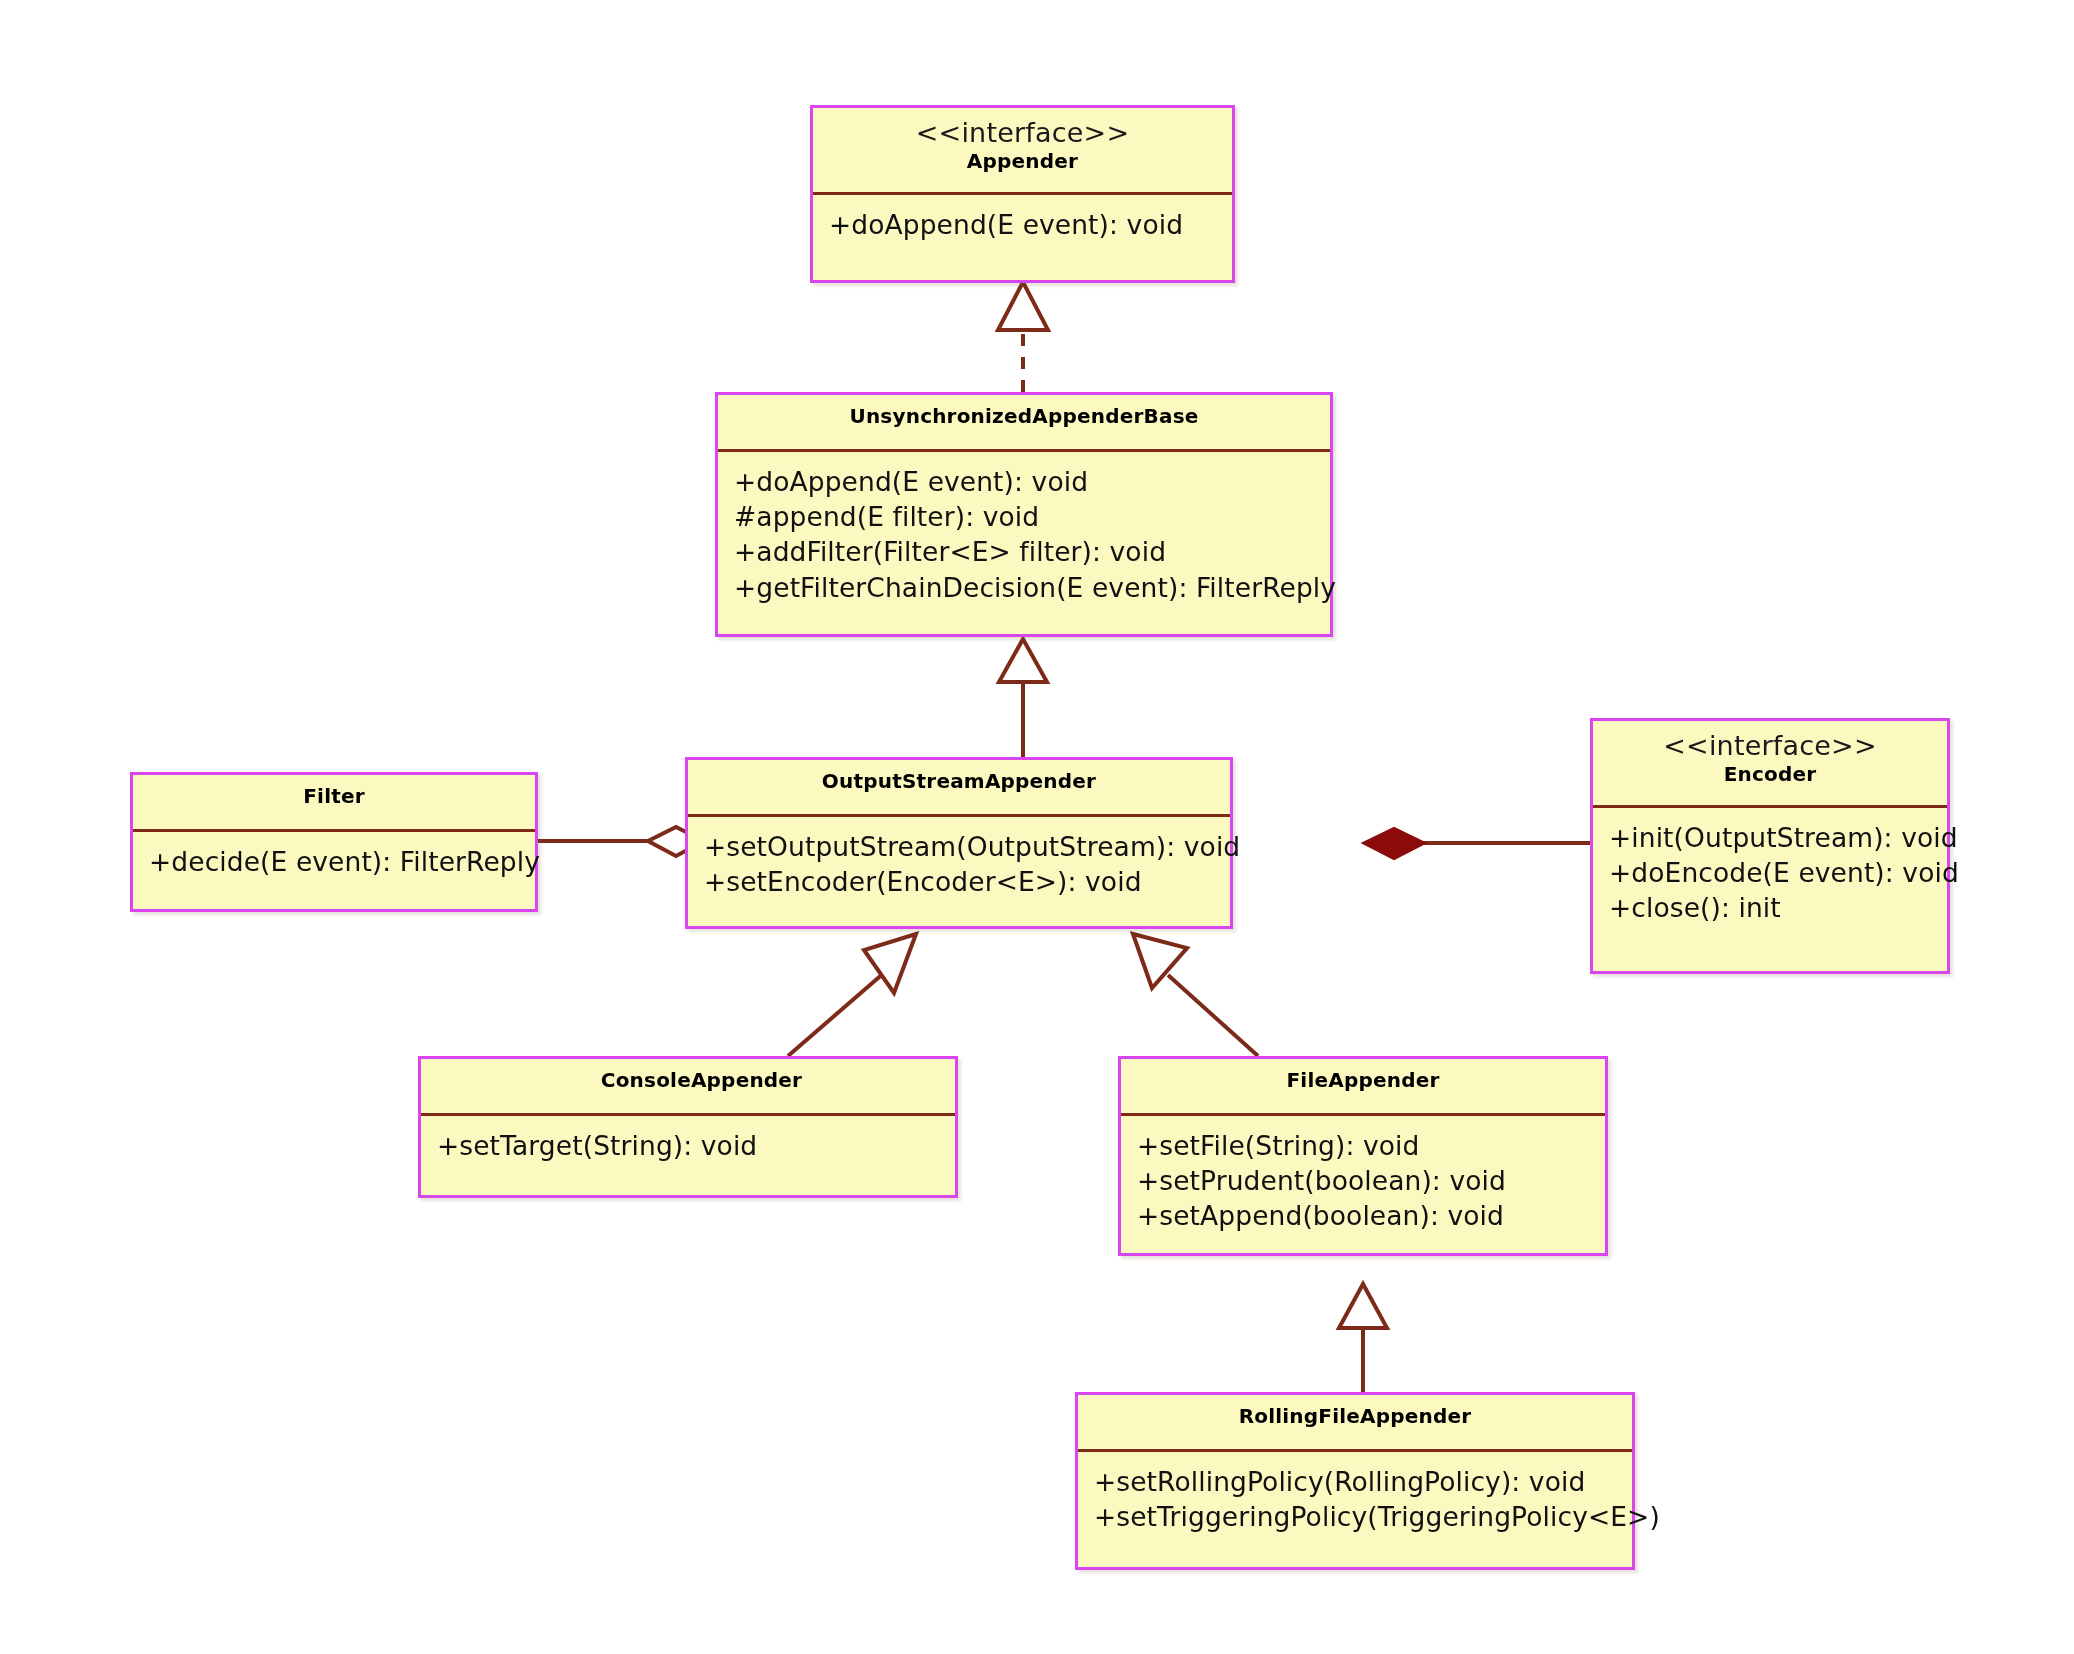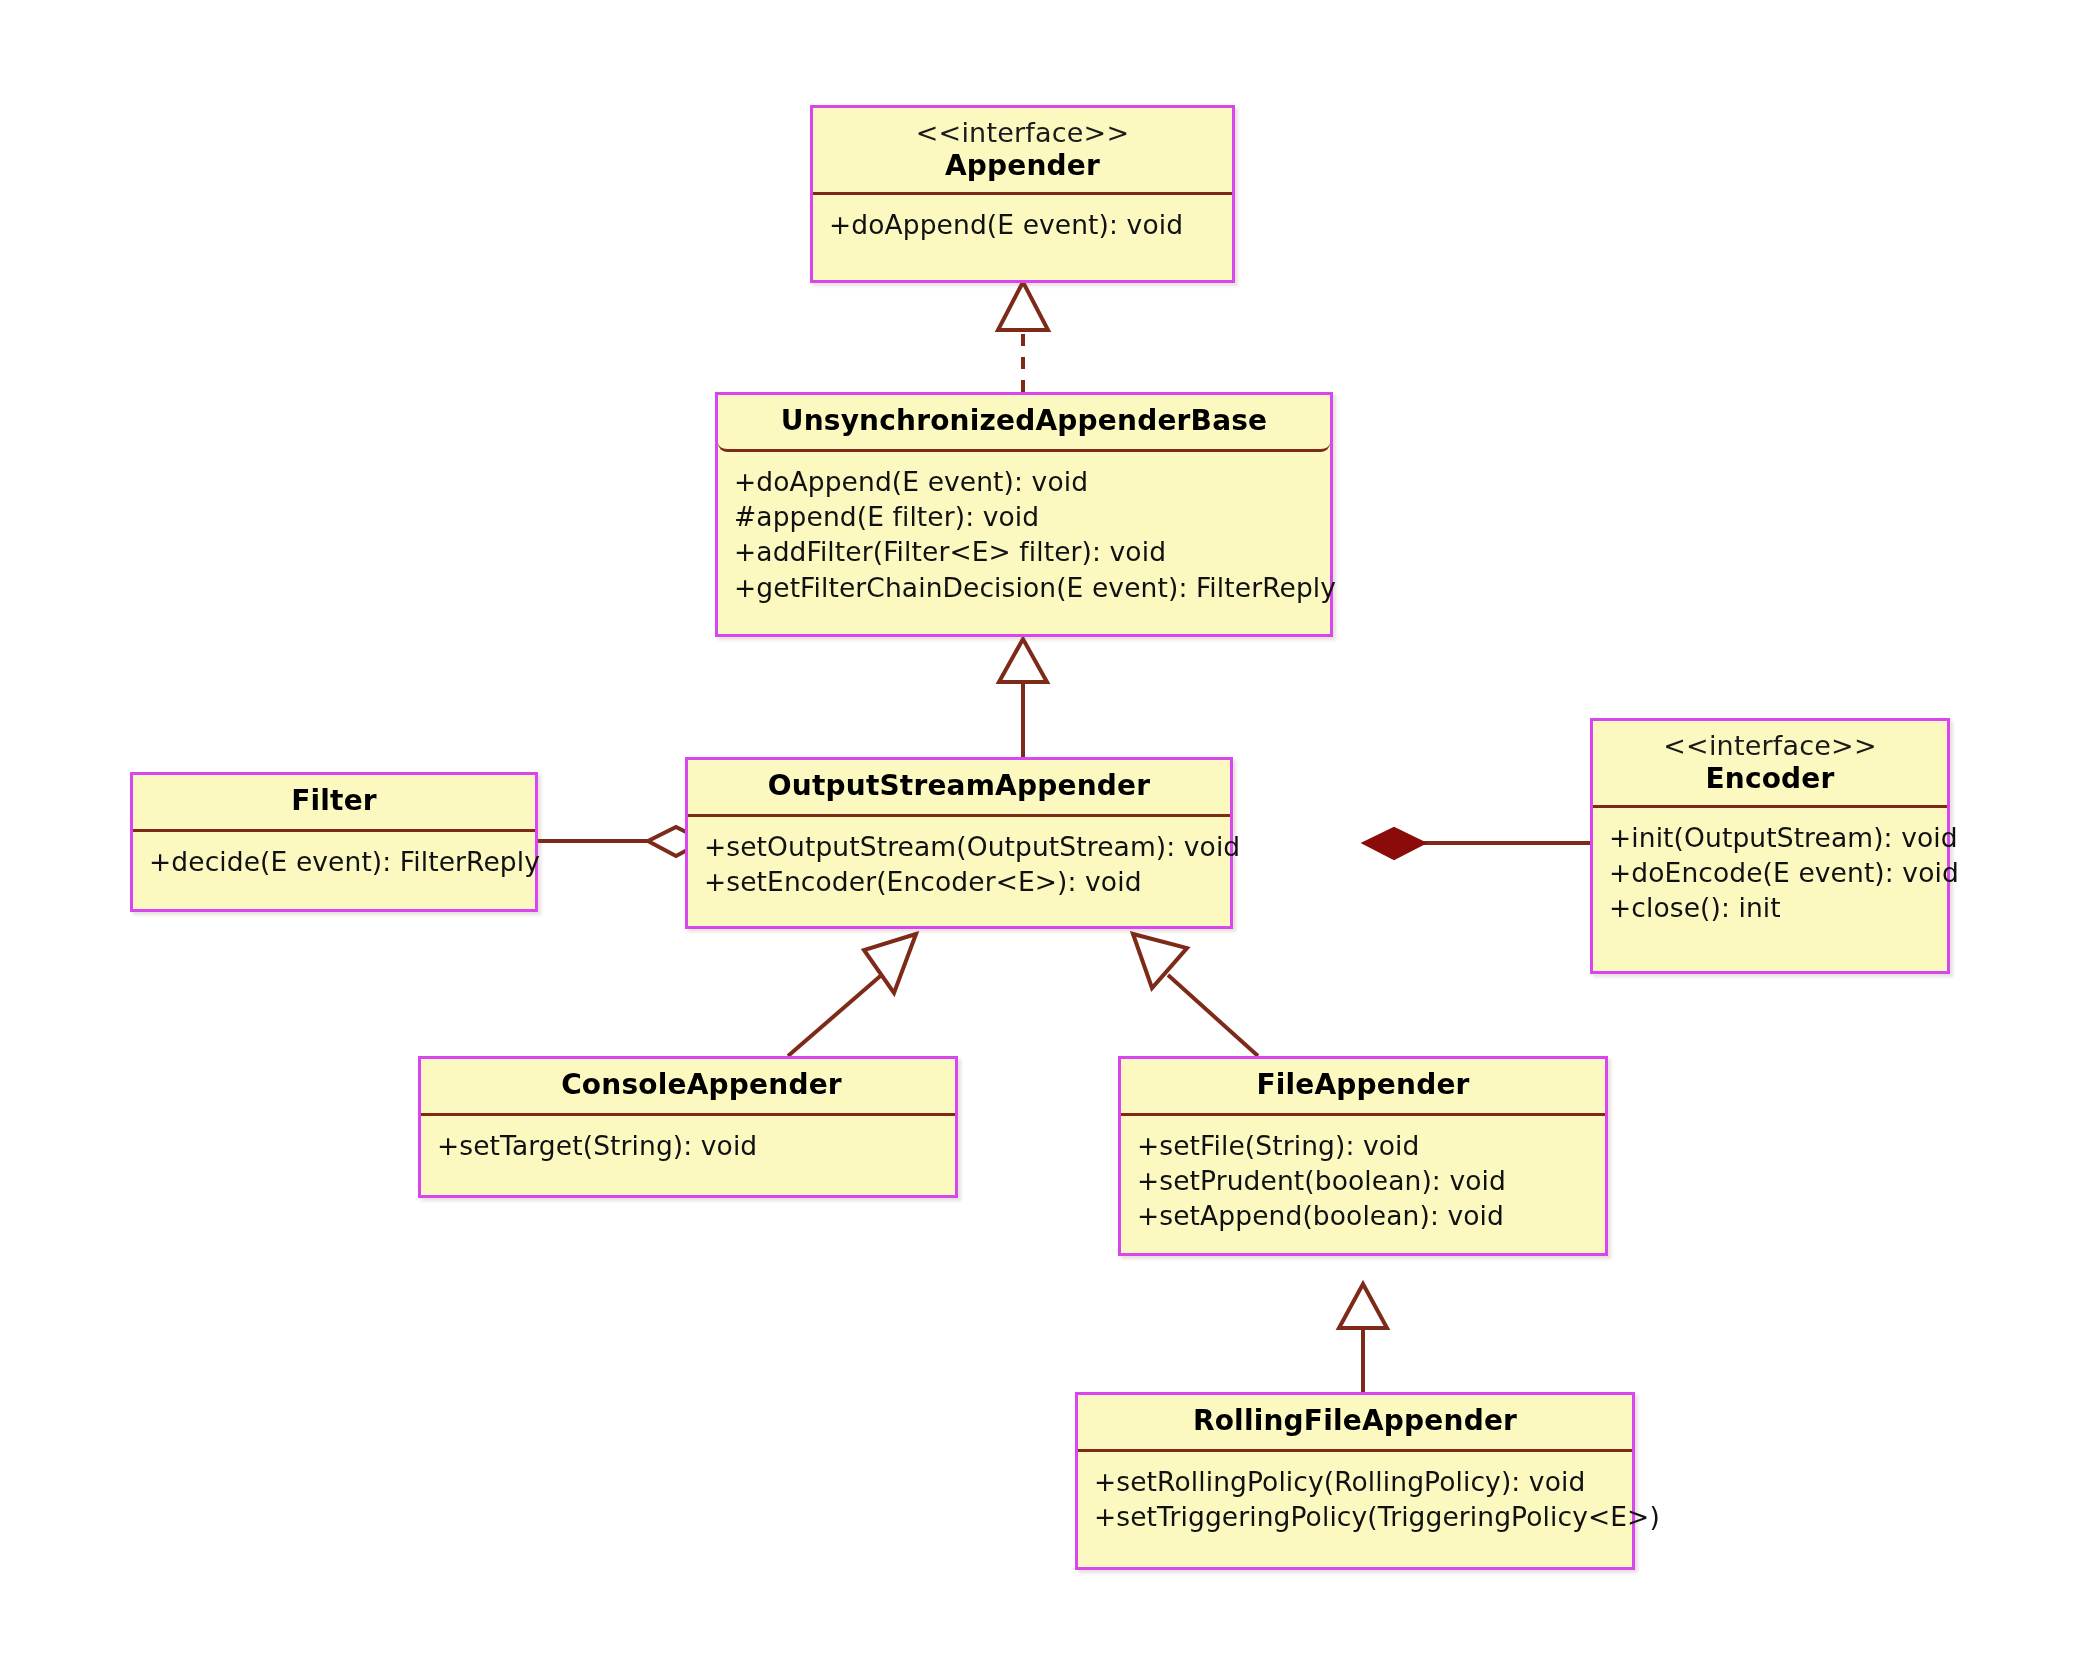--- a/index.html
+++ b/index.html
@@ -40,21 +40,21 @@
   }
   .stereotype {
     display: block;
     font-size: 27px;
     color: #1a1a1a;
     line-height: 1.18;
     letter-spacing: 0.2px;
   }
   .cls-title {
     display: block;
-    font-size: 28px;
+    font-size: 20px;
     font-weight: bold;
     color: #000000;
     line-height: 1.2;
     letter-spacing: 0.2px;
   }
   .cls-body {
     box-sizing: border-box;
     padding: 12px 14px 12px 16px;
   }
   .member {
@@ -113,21 +113,21 @@
     <div class="cls-header" style="height:87px;">
       <span class="stereotype">&lt;&lt;interface&gt;&gt;</span>
       <span class="cls-title">Appender</span>
     </div>
     <div class="cls-body">
       <span class="member">+doAppend(E event): void</span>
     </div>
   </div>
 
   <div class="uml-class" style="left:715px; top:392px; width:618px; height:245px;">
-    <div class="cls-header" style="height:57px;border-radius:9px;">
+    <div class="cls-header" style="height:57px;">
       <span class="cls-title">UnsynchronizedAppenderBase</span>
     </div>
     <div class="cls-body">
       <span class="member">+doAppend(E event): void</span>
       <span class="member">#append(E filter): void</span>
       <span class="member">+addFilter(Filter&lt;E&gt; filter): void</span>
       <span class="member">+getFilterChainDecision(E event): FilterReply</span>
     </div>
   </div>
 

